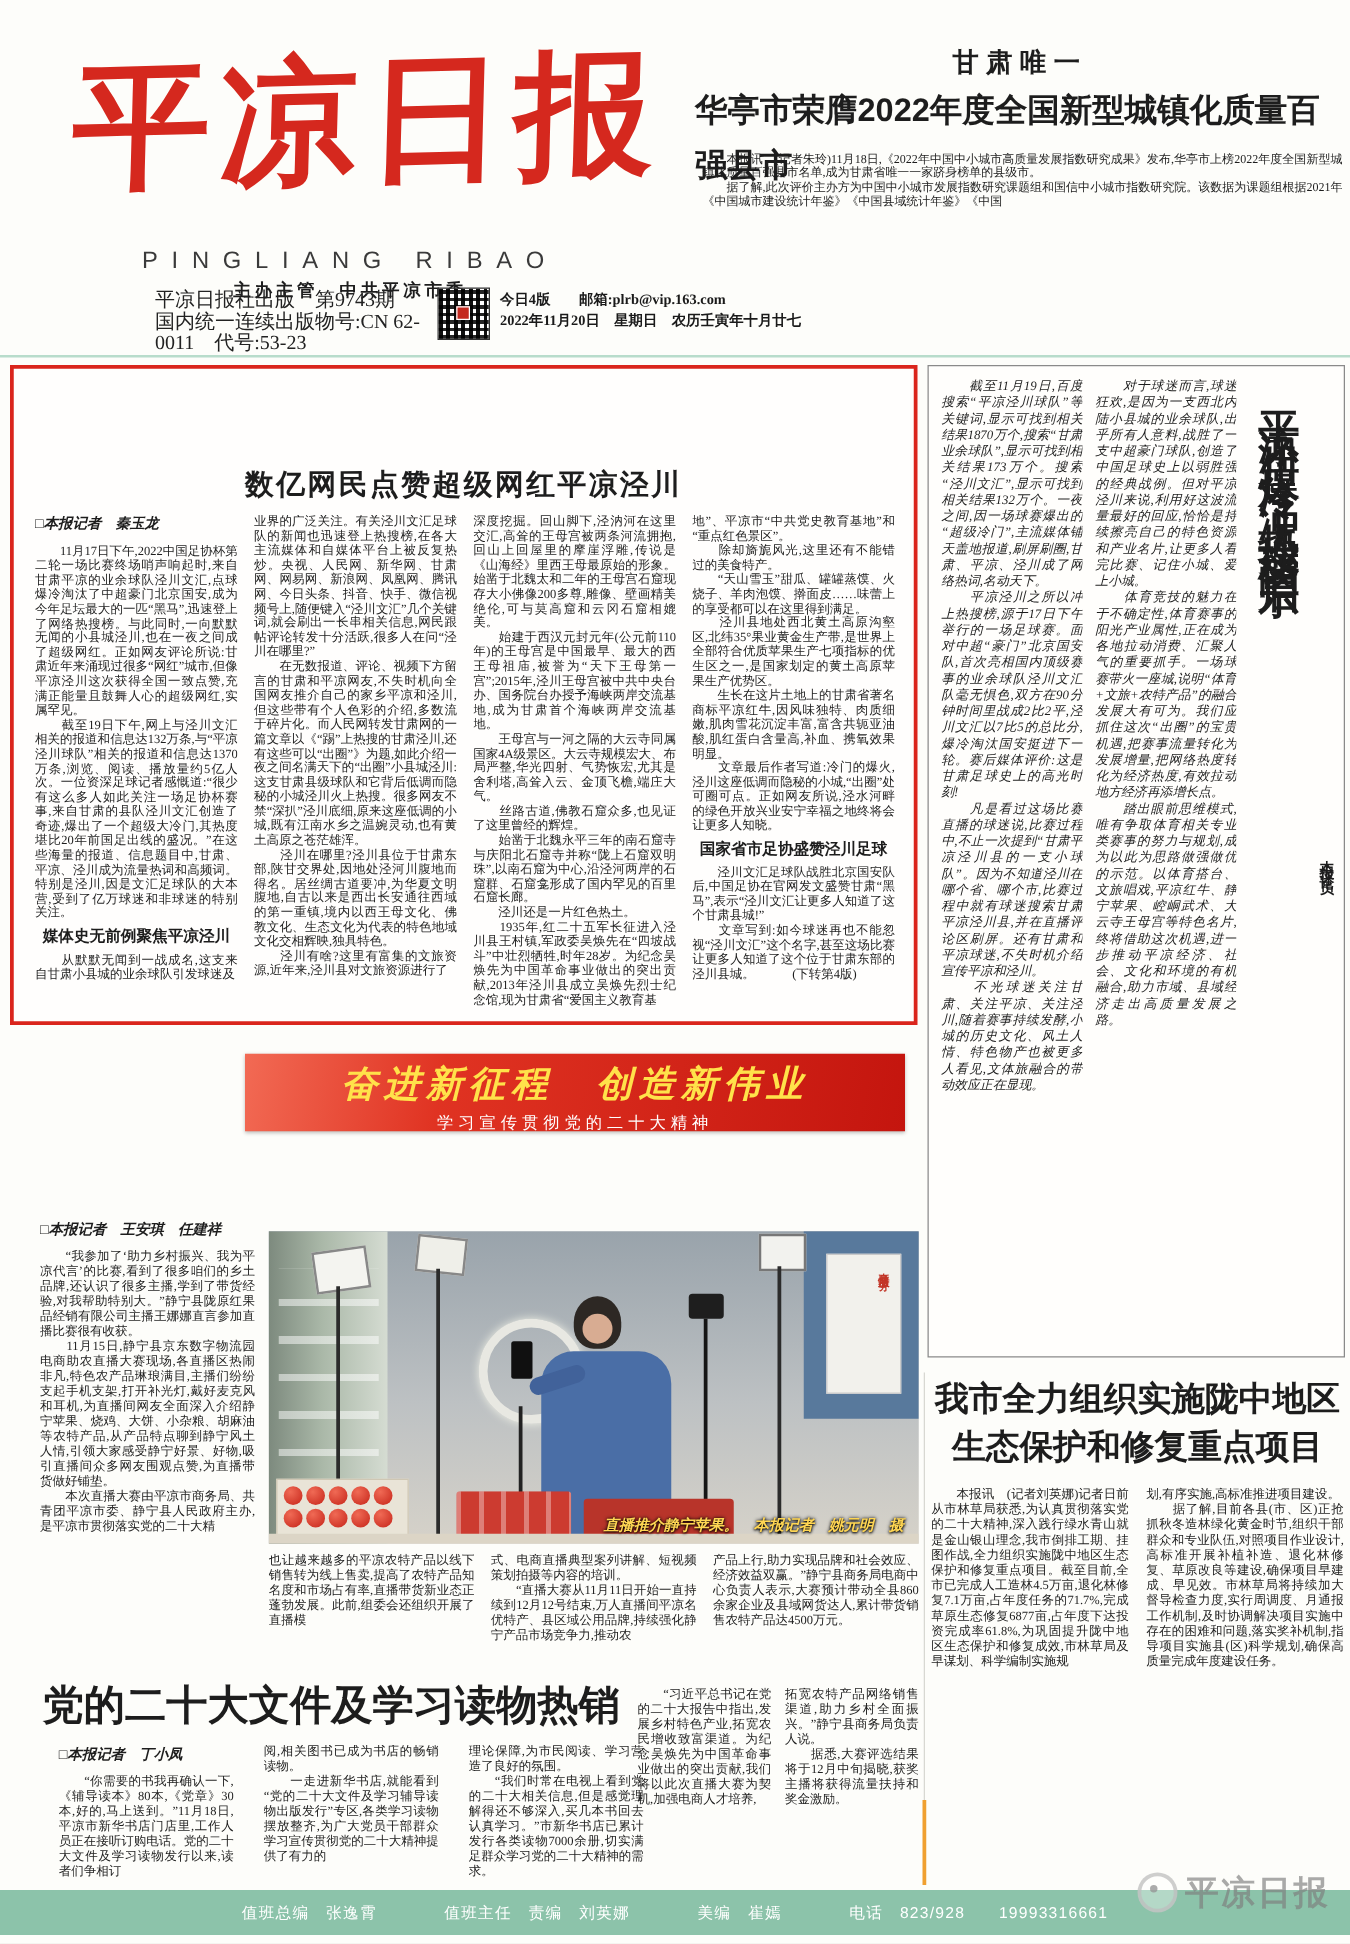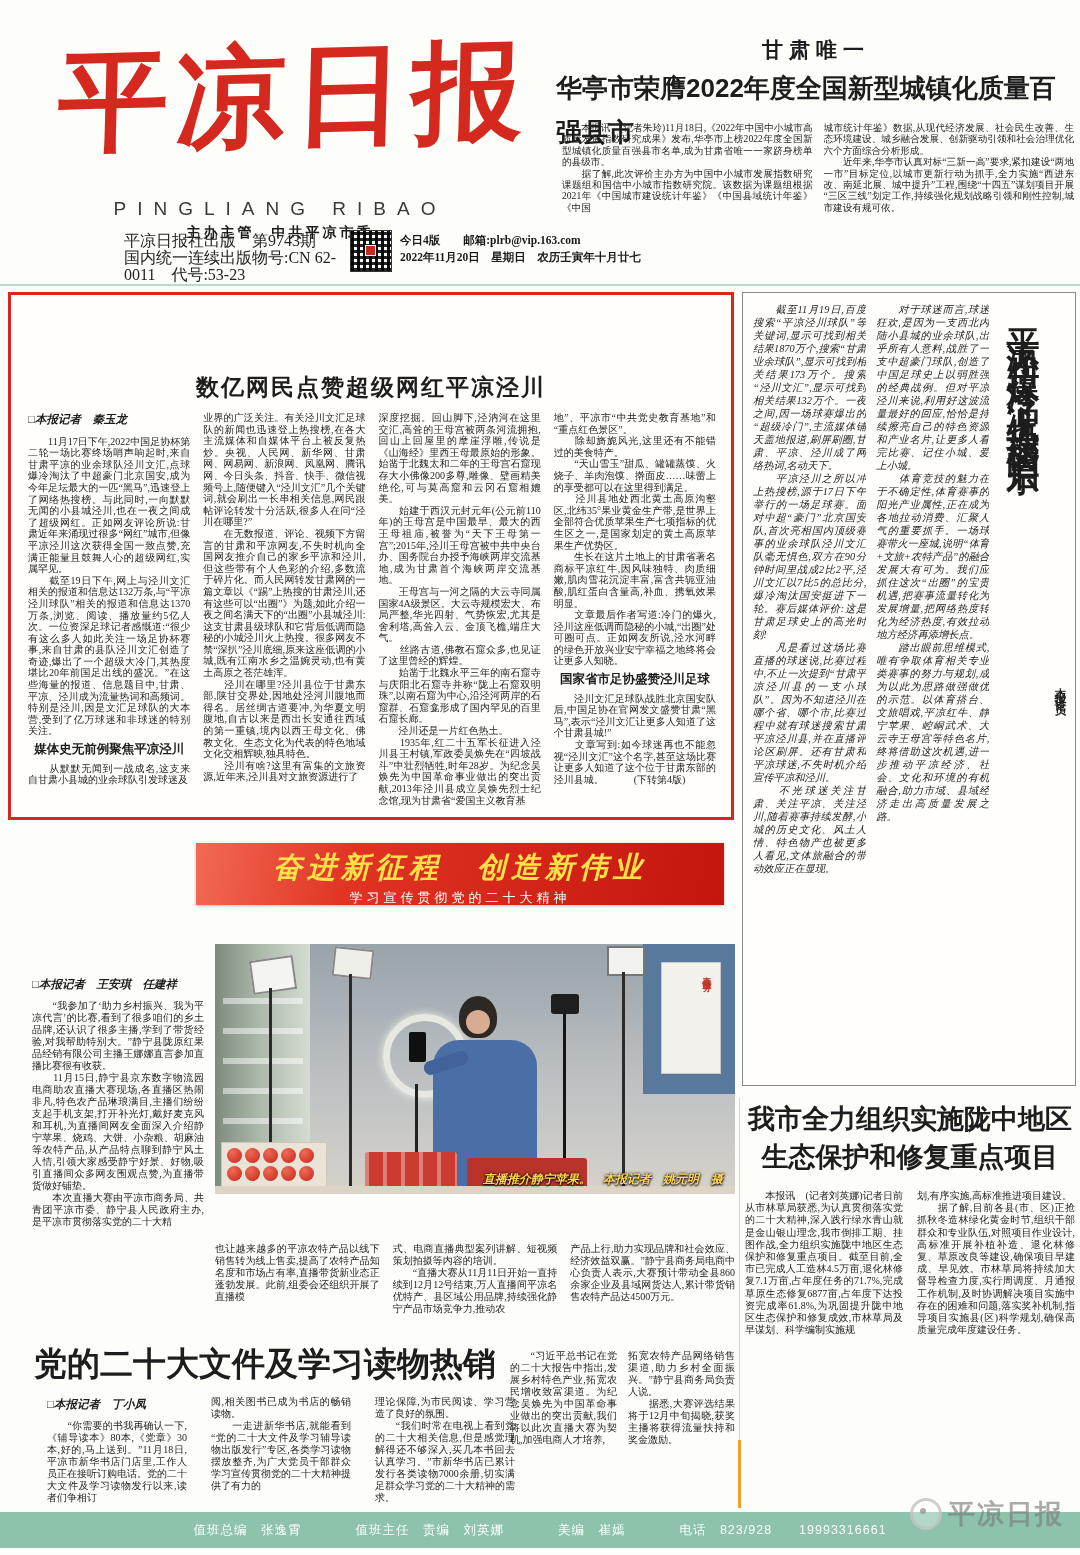--- a/index.html
+++ b/index.html
@@ -60,21 +60,21 @@
 
   
   .jn-headline{left:28px;top:916px;width:706px;text-align:center;font-size:34px;font-weight:900;letter-spacing:1px;}
   .jn-left{left:32px;top:976px;width:172px;height:354px;font-size:10px;line-height:12px;}
   .jn-belowcols{left:215px;top:1243px;width:520px;height:92px;display:flex;gap:13px;}
   .jn-belowcols .col{flex:1;font-size:10px;line-height:12px;}
   .jn-tailcols{left:510px;top:1350px;width:225px;height:158px;display:flex;gap:11px;}
   .jn-tailcols .col{flex:1;font-size:10px;line-height:12px;}
 
   
-  .photo{left:215px;top:944px;width:520px;height:250px;overflow:hidden;
+  .photo{left:215px;top:985px;width:520px;height:250px;overflow:hidden;
          background:linear-gradient(180deg,#99a3ab 0%,#bdc1c3 55%,#d6d2c9 100%);}
   .ph{position:absolute;}
   .ph-shelf{left:0;top:0;width:95px;height:250px;background:linear-gradient(90deg,#7d8a7e,#aab8a8 45%,#d5dcd2);}
   .ph-shelf-lines{left:8px;top:30px;width:80px;height:180px;
       background:repeating-linear-gradient(0deg,rgba(255,255,255,.5) 0 6px,transparent 6px 30px);}
   .ph-bluewall{left:428px;top:0;width:92px;height:150px;background:#58799c;}
   .ph-poster{left:446px;top:18px;width:58px;height:110px;background:#f2f1ec;border:1px solid #c9c9c9;}
   .ph-poster-txt{left:452px;top:26px;width:46px;font-size:9px;color:#c23527;font-weight:bold;
                  writing-mode:vertical-rl;letter-spacing:2px;}
   .ph-soft1{left:36px;top:14px;width:40px;height:30px;background:#f4f4f0;border:2px solid #888;transform:rotate(-8deg);}
@@ -140,22 +140,20 @@
     <div>今日4版　　邮箱:plrb@vip.163.com</div>
     <div>2022年11月20日　星期日　农历壬寅年十月廿七</div>
   </div>
   <div class="abs mast-rule"></div>
 
   <div class="abs kicker">甘肃唯一</div>
   <div class="abs top-headline sans">华亭市荣膺2022年度全国新型城镇化质量百强县市</div>
   <div class="abs top-cols">
     <div class="col txt">　　本报讯　(记者朱玲)11月18日,《2022年中国中小城市高质量发展指数研究成果》发布,华亭市上榜2022年度全国新型城镇化质量百强县市名单,成为甘肃省唯一一家跻身榜单的县级市。
 　　据了解,此次评价主办方为中国中小城市发展指数研究课题组和国信中小城市指数研究院。该数据为课题组根据2021年《中国城市建设统计年鉴》《中国县域统计年鉴》《中国</div>
-    <div class="col txt">城市统计年鉴》数据,从现代经济发展、社会民生改善、生态环境建设、城乡融合发展、创新驱动引领和社会治理优化六个方面综合分析形成。
-　　近年来,华亭市认真对标“三新一高”要求,紧扣建设“两地一市”目标定位,以城市更新行动为抓手,全力实施“西进东改、南延北展、城中提升”工程,围绕“十四五”谋划项目开展“三区三线”划定工作,持续强化规划战略引领和刚性控制,城市建设有规可依。</div>
   </div>
 
   <div class="abs leadbox"></div>
   <div class="abs lead-subhead">数亿网民点赞超级网红平凉泾川</div>
   <div class="abs lead-cols">
     <div class="col">
       <div class="byline">□本报记者　秦玉龙</div>
       <div class="txt">　　11月17日下午,2022中国足协杯第二轮一场比赛终场哨声响起时,来自甘肃平凉的业余球队泾川文汇,点球爆冷淘汰了中超豪门北京国安,成为今年足坛最大的一匹“黑马”,迅速登上了网络热搜榜。与此同时,一向默默无闻的小县城泾川,也在一夜之间成了超级网红。正如网友评论所说:甘肃近年来涌现过很多“网红”城市,但像平凉泾川这次获得全国一致点赞,充满正能量且鼓舞人心的超级网红,实属罕见。
 　　截至19日下午,网上与泾川文汇相关的报道和信息达132万条,与“平凉泾川球队”相关的报道和信息达1370万条,浏览、阅读、播放量约5亿人次。一位资深足球记者感慨道:“很少有这么多人如此关注一场足协杯赛事,来自甘肃的县队泾川文汇创造了奇迹,爆出了一个超级大冷门,其热度堪比20年前国足出线的盛况。”在这些海量的报道、信息题目中,甘肃、平凉、泾川成为流量热词和高频词。特别是泾川,因是文汇足球队的大本营,受到了亿万球迷和非球迷的特别关注。</div>
       <div class="crosshead">媒体史无前例聚焦平凉泾川</div>

